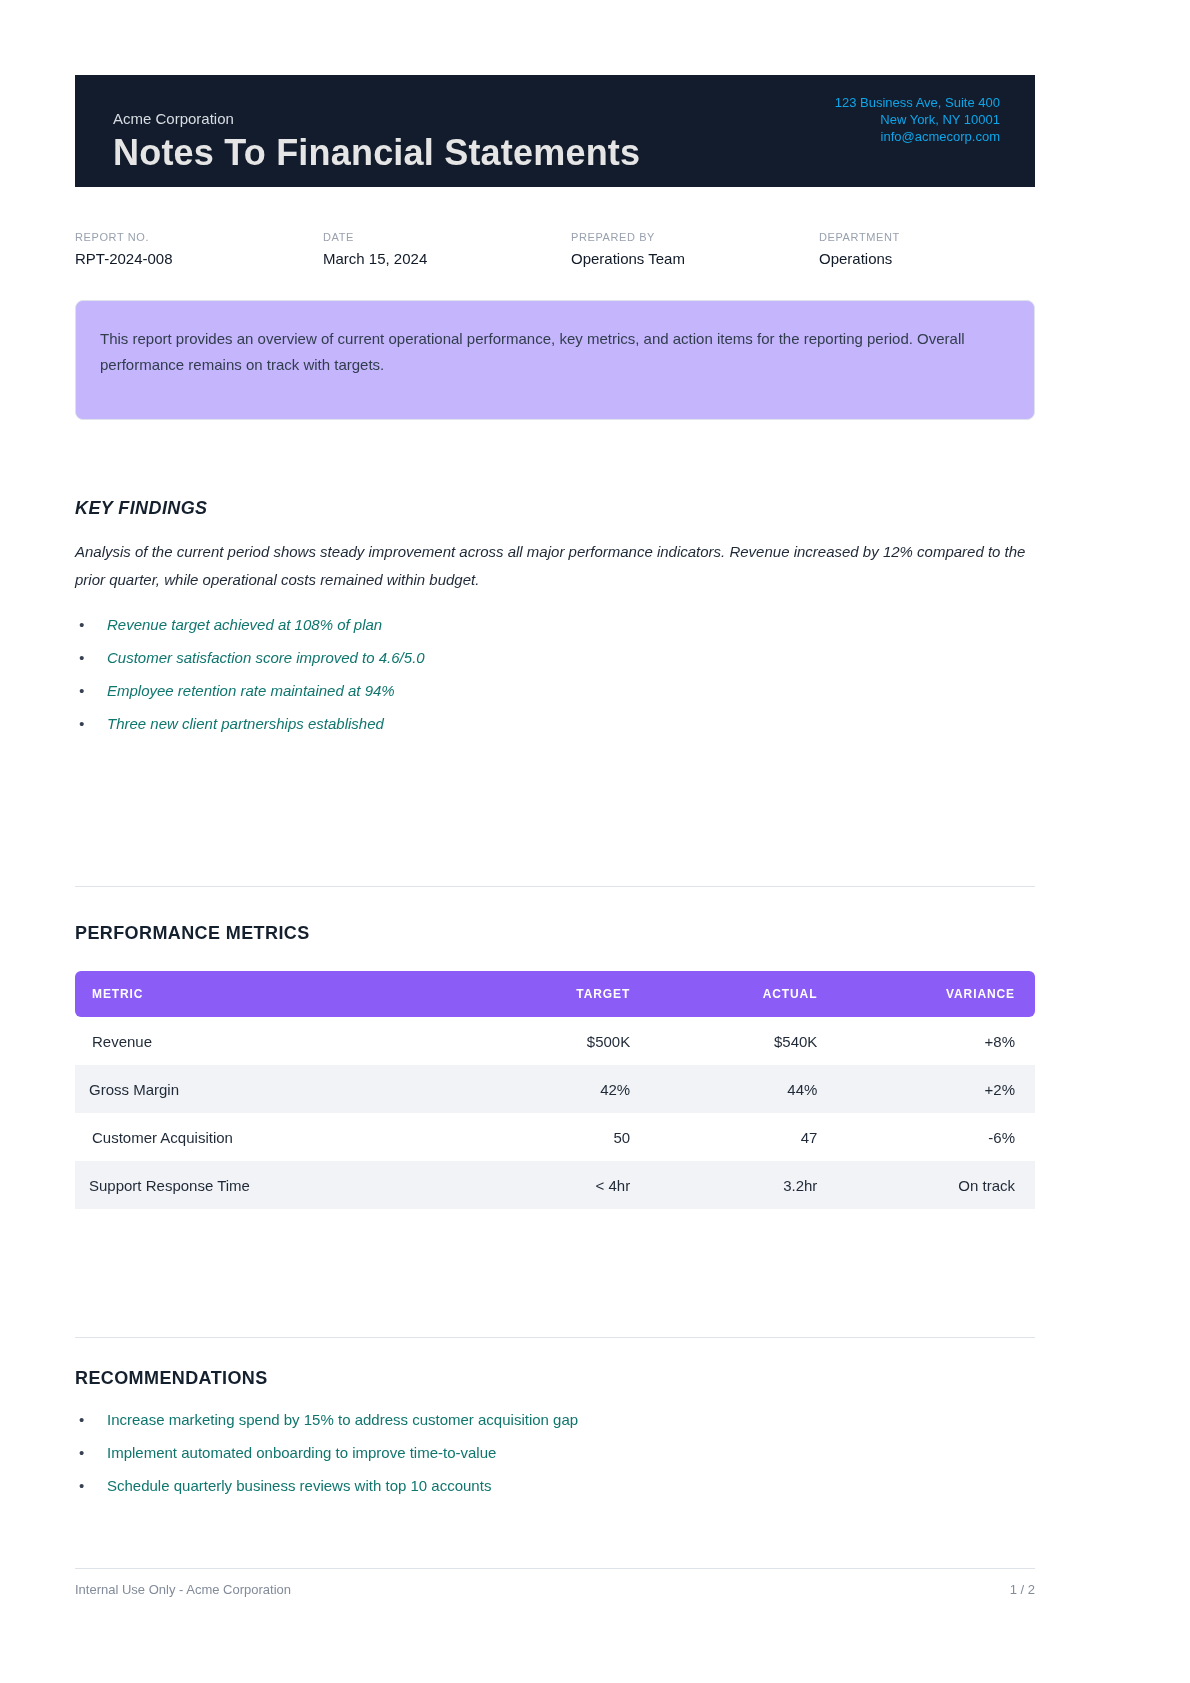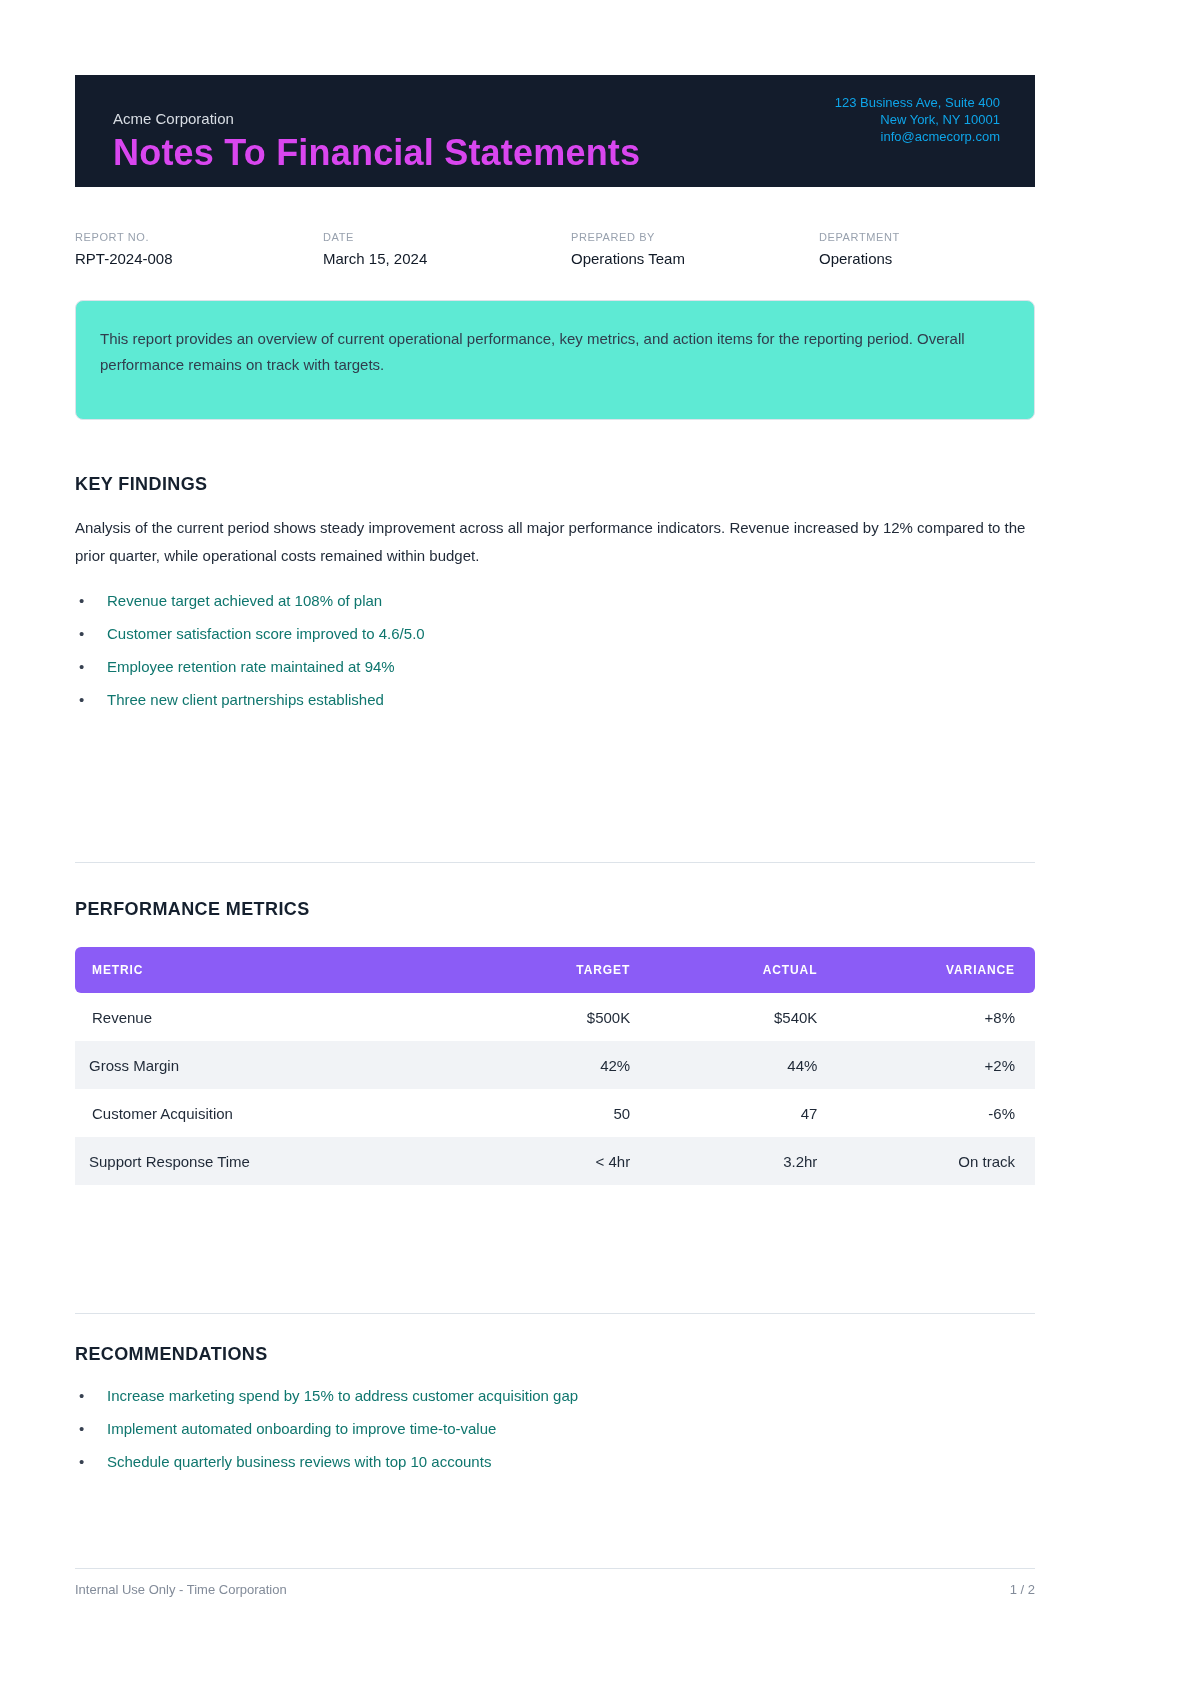--- a/index.html
+++ b/index.html
@@ -23,21 +23,21 @@
     align-items: flex-end;
     padding: 20px 35px 16px 38px;
   }
   .header-left { display: flex; flex-direction: column; }
   .company-name {
     color: #d8dde4;
     font-size: 15px;
     margin-bottom: 8px;
   }
   .doc-title {
-    color: #d946ef;
+    color: #e5e5e5;
     font-size: 36px;
     font-weight: bold;
     letter-spacing: 0.2px;
     line-height: 1;
   }
   .header-right {
     text-align: right;
     color: #0ea5e9;
     font-size: 13px;
     line-height: 17px;
@@ -60,39 +60,39 @@
   .meta-value {
     margin-top: 7px;
     font-size: 15px;
     color: #111a27;
   }
 
   
   .summary-box {
     margin-top: 33px;
     min-height: 120px;
-    background: #5eead4;
+    background: #c4b5fd;
     border: 1px solid #dce3ea;
     border-radius: 8px;
     padding: 25px 28px 19px 24px;
   }
   .summary-text {
     font-size: 15px;
     line-height: 26px;
     color: #313d4d;
   }
 
   
   .section-heading {
     font-size: 18px;
     font-weight: bold;
     letter-spacing: 0.4px;
     color: #15202e;
   }
-  .kf-section { margin-top: 54px; }
+  .kf-section { margin-top: 78px; font-style: italic; }
   .kf-paragraph {
     margin-top: 19px;
     font-size: 15px;
     line-height: 28px;
     color: #1f2937;
   }
   ul.bullet-list { list-style: none; margin-top: 20px; }
   ul.bullet-list li {
     position: relative;
     padding-left: 32px;
@@ -273,16 +273,16 @@
       <li>Implement automated onboarding to improve time-to-value</li>
       <li>Schedule quarterly business reviews with top 10 accounts</li>
     </ul>
   </div>
 
 </div>
 
 <div class="footer">
   <hr class="divider footer-divider">
   <div class="footer-row">
-    <span>Internal Use Only - Time Corporation</span>
+    <span>Internal Use Only - Acme Corporation</span>
     <span>1 / 2</span>
   </div>
 </div>
 
 </body></html>

